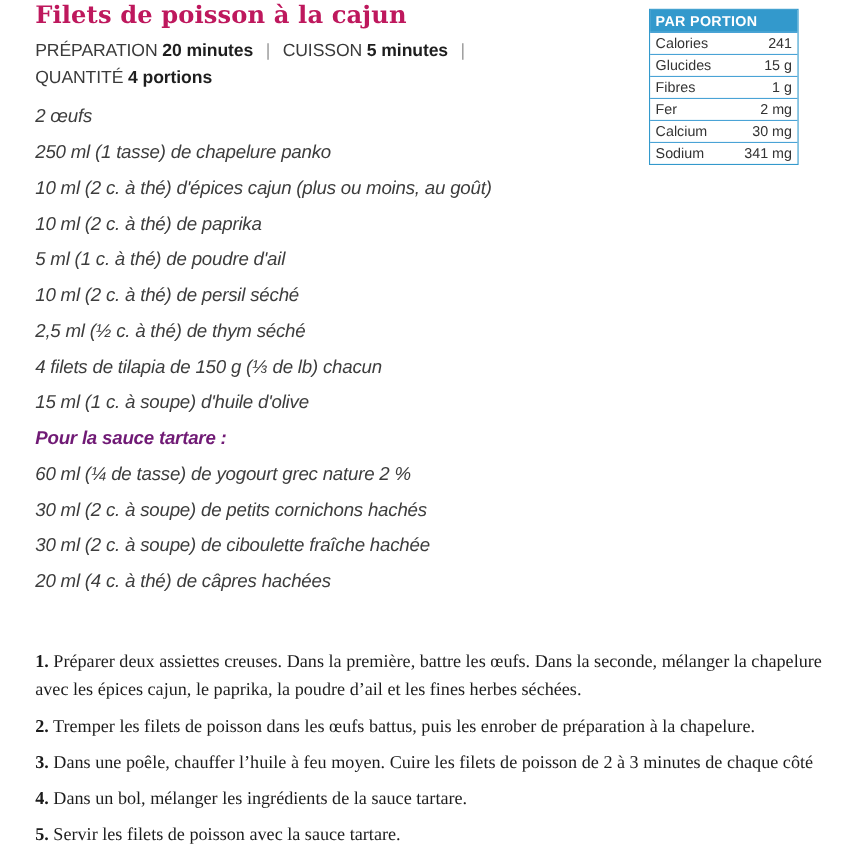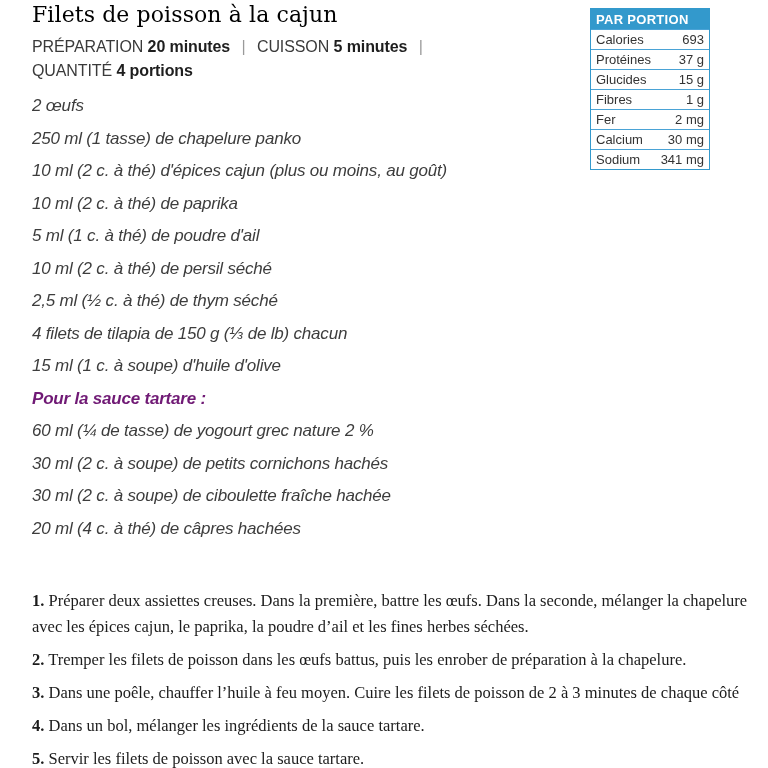--- a/index.html
+++ b/index.html
@@ -25,24 +25,24 @@
   .header-block {
     position: absolute;
     left: 32px;
     top: 0px;
     width: 452px;
   }
   .recipe-title {
     margin: 0;
     padding-top: 1px;
     font-family: "DejaVu Serif", serif;
-    font-weight: 400;
+    font-weight: 700;
     font-size: 22px;
     line-height: 27px;
-    color: #000000;
+    color: #be185d;
     letter-spacing: 0.1px;
   }
   .meta-line {
     margin-top: 7px;
     font-size: 16px;
     line-height: 24px;
     color: #3a3a3a;
     letter-spacing: -0.1px;
   }
   .meta-line b {
@@ -72,21 +72,21 @@
   .ing-subhead {
     font-weight: 700;
     color: #701a75;
   }
 
   
   .nutrition {
     position: absolute;
     left: 590px;
     top: 8px;
-    width: 120px;
+    width: 136px;
     border: 1px solid #3399cc;
     box-sizing: border-box;
     font-size: 13px;
     color: #333333;
   }
   .nutrition-header {
     background: #3399cc;
     color: #ffffff;
     font-weight: 700;
     letter-spacing: 0.3px;
@@ -142,25 +142,21 @@
       <span class="meta-pipe">|</span>
       <span>QUANTITÉ</span>
       <b>4 portions</b>
     </div>
   </div>
 
   <div class="nutrition">
     <div class="nutrition-header">PAR PORTION</div>
     <div class="nrow">
       <span class="nlabel">Calories</span>
-      <span class="nvalue">693</span>
-    </div>
-    <div class="nrow">
-      <span class="nlabel">Protéines</span>
-      <span class="nvalue">37 g</span>
+      <span class="nvalue">241</span>
     </div>
     <div class="nrow">
       <span class="nlabel">Glucides</span>
       <span class="nvalue">15 g</span>
     </div>
     <div class="nrow">
       <span class="nlabel">Fibres</span>
       <span class="nvalue">1 g</span>
     </div>
     <div class="nrow">

